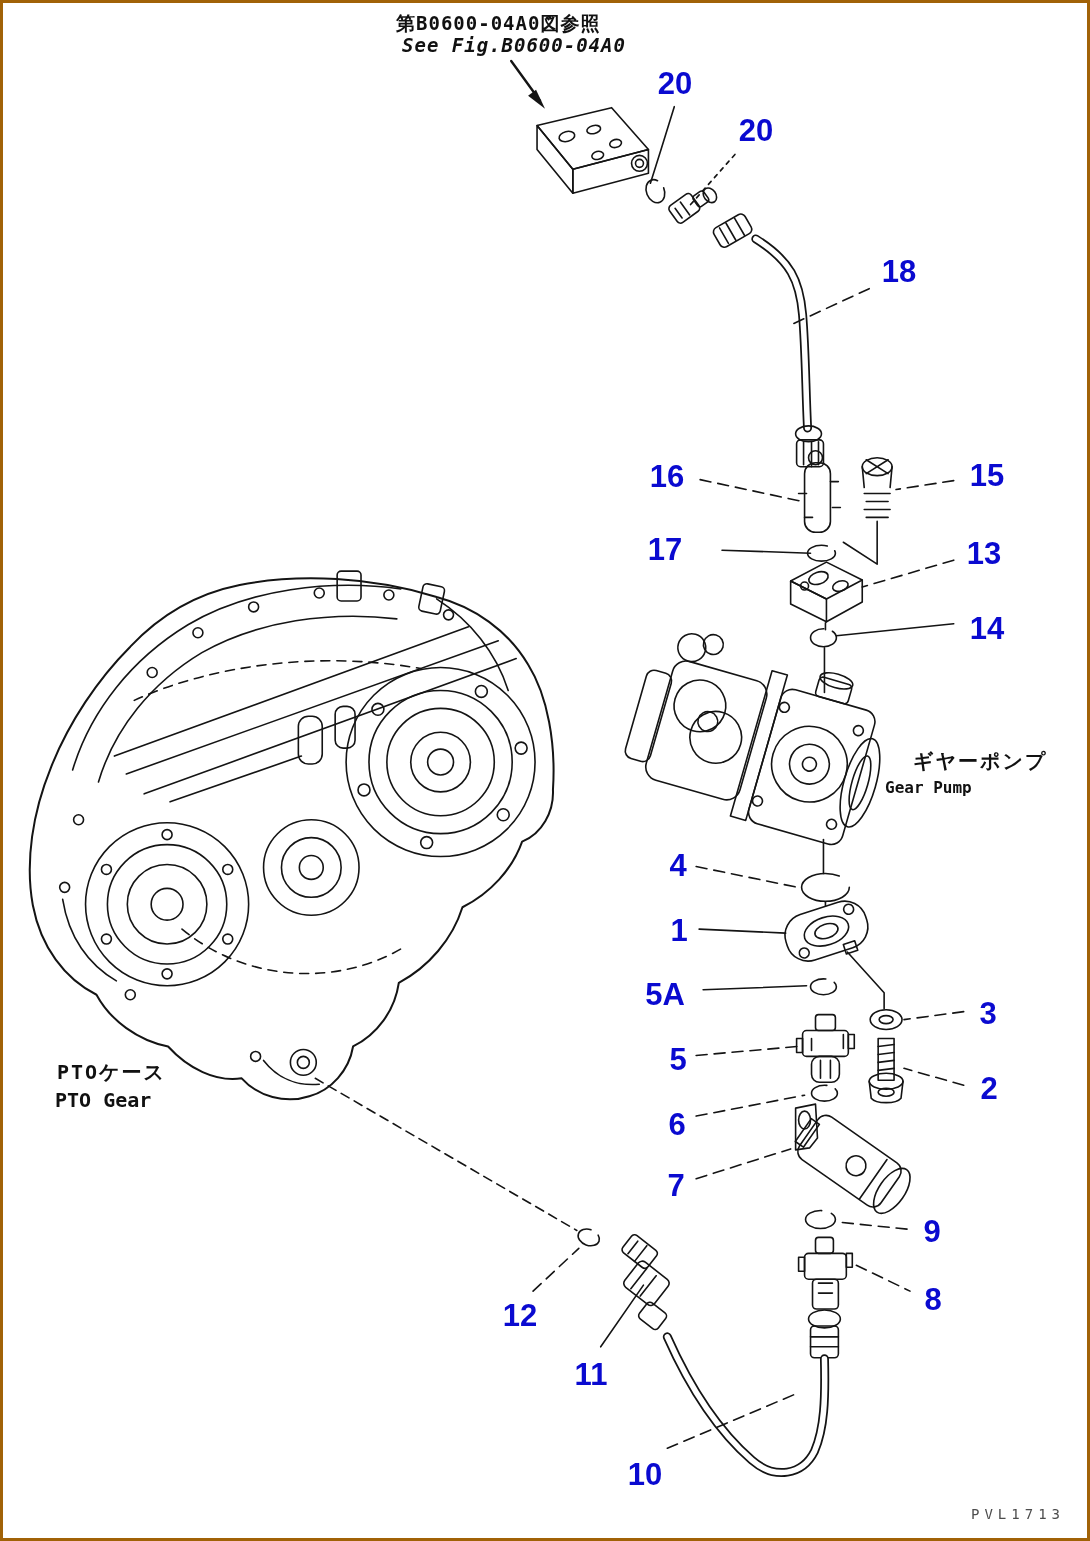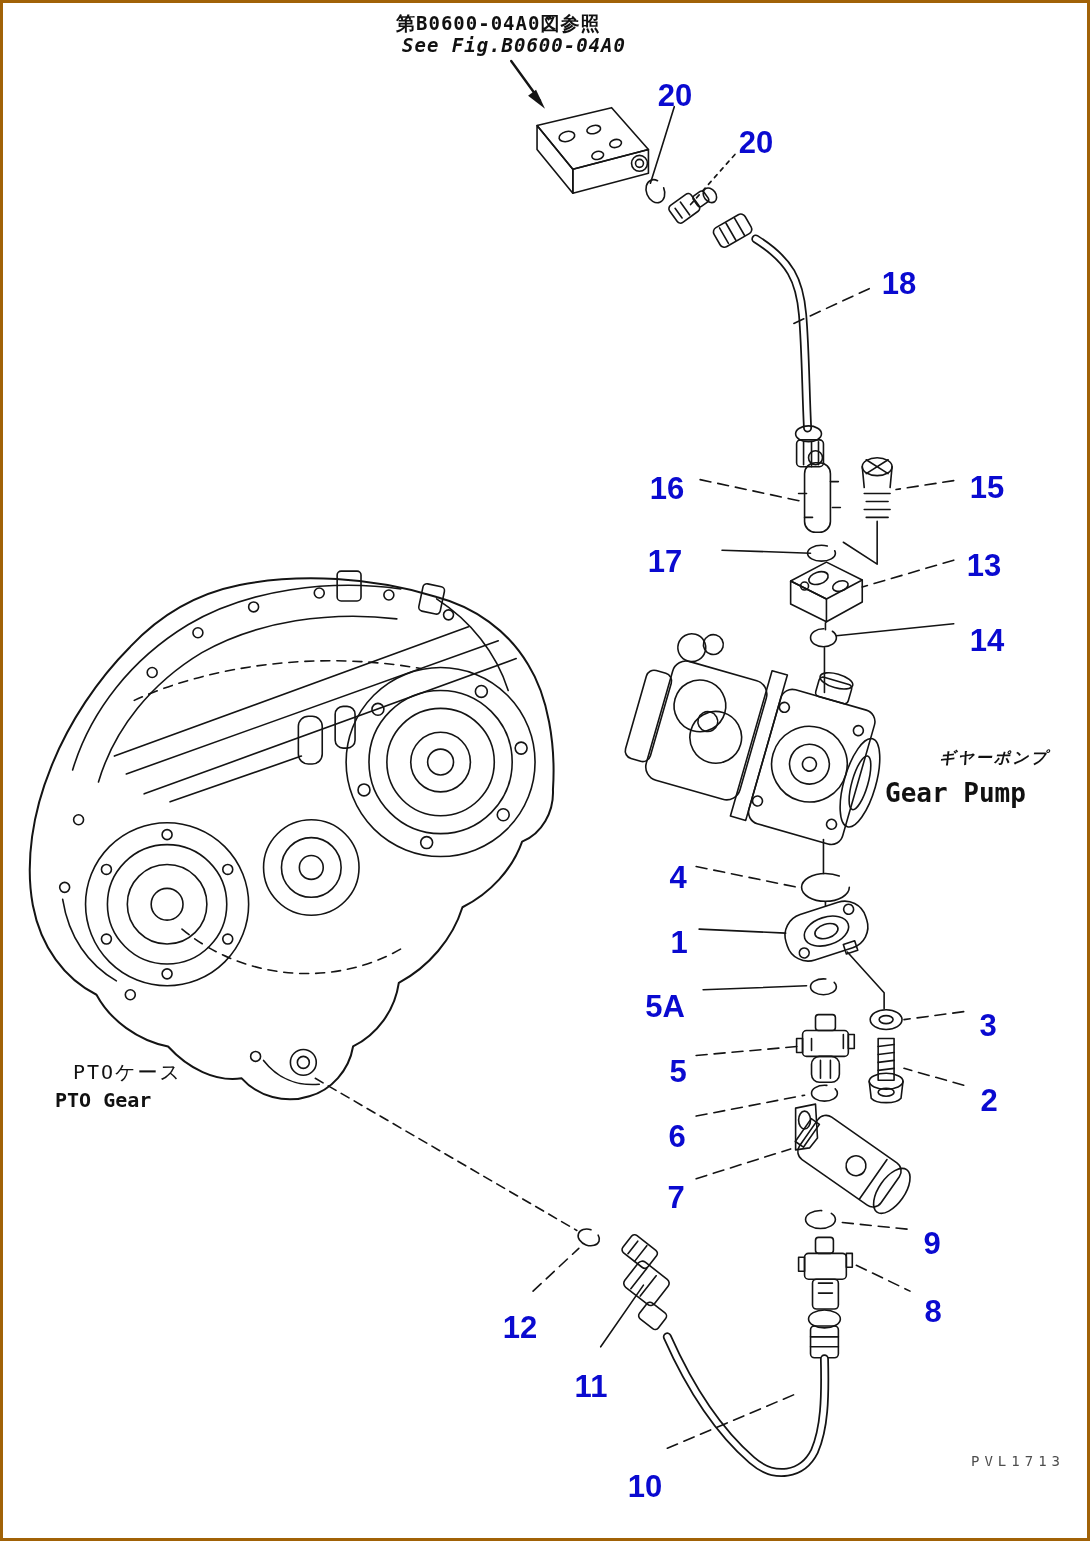--- a/index.html
+++ b/index.html
@@ -5,29 +5,29 @@
   html,body{margin:0;padding:0;background:#e8e8e8;}
   .page{position:relative;width:1090px;height:1541px;background:#ffffff;
         border:3px solid #a16207;box-sizing:border-box;overflow:hidden;
         font-family:"Liberation Sans",sans-serif;}
   svg.art{position:absolute;left:0;top:0;width:100%;height:100%;color:var(--line,#111);}
   svg.art *{vector-effect:non-scaling-stroke;}
   .txt{position:absolute;white-space:pre;color:#111;
        font-family:"DejaVu Sans Mono","DejaVu Sans",monospace;}
   .note-jp{left:393px;top:8px;font-size:19px;font-weight:bold;letter-spacing:1px;}
   .note-en{left:399px;top:31px;font-size:19px;font-weight:bold;letter-spacing:1px;font-style:italic;}
-  .gear-jp{left:936px;top:745px;font-size:16px;font-weight:bold;letter-spacing:2px;font-style:italic;}
-  .gear-en{left:882px;top:775px;font-size:26px;font-weight:bold;}
-  .pto-jp{left:70px;top:1056px;font-size:20px;font-weight:normal;letter-spacing:2px;}
+  .gear-jp{left:910px;top:745px;font-size:20px;font-weight:bold;letter-spacing:2px;}
+  .gear-en{left:882px;top:775px;font-size:16px;font-weight:bold;}
+  .pto-jp{left:54px;top:1056px;font-size:20px;font-weight:bold;letter-spacing:2px;}
   .pto-en{left:52px;top:1085px;font-size:20px;font-weight:bold;}
-  .plate-code{left:1062px;top:1450px;font-size:14px;letter-spacing:5px;
+  .plate-code{left:1062px;top:1503px;font-size:14px;letter-spacing:5px;
               color:var(--code_text,#4d4d4d);transform:translateX(-100%);text-align:right;}
   .callout{position:absolute;transform:translate(-50%,-50%);
            font-weight:bold;font-size:31px;line-height:1;
-           color:var(--callout,#0a0ad0);letter-spacing:0px;margin-top:12px;}
+           color:var(--callout,#0a0ad0);letter-spacing:0px;}
 </style>
 </head>
 <body>
 
 <div class="page">
 
 <svg class="art" viewBox="0 0 1090 1541" fill="none" stroke="currentColor" stroke-width="1.6" stroke-linecap="round" stroke-linejoin="round">
 
   <g>
     <path stroke-width="2" d="M238,584 C198,592 160,612 128,646 C96,678 66,722 48,768

